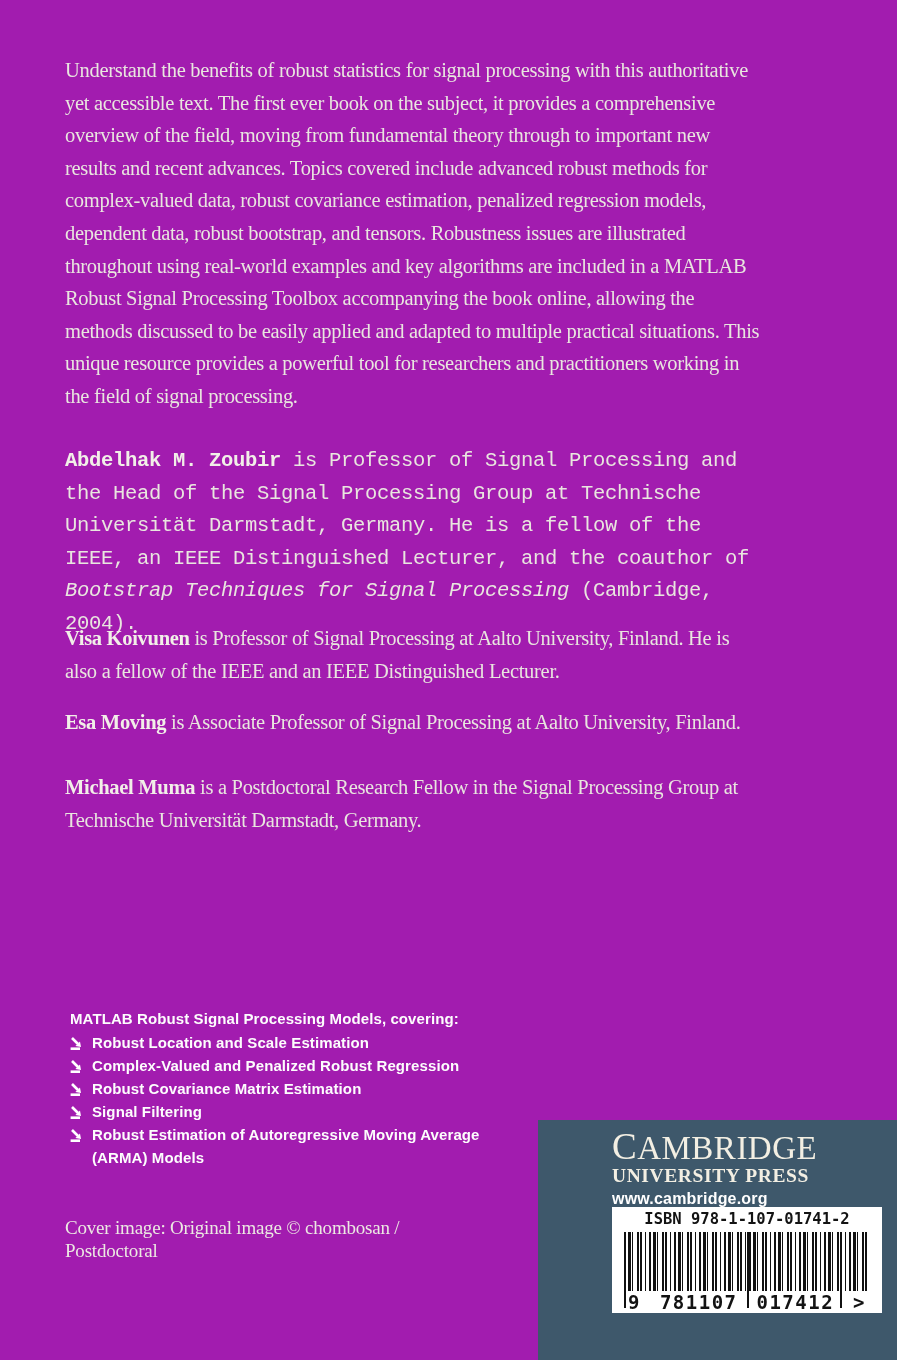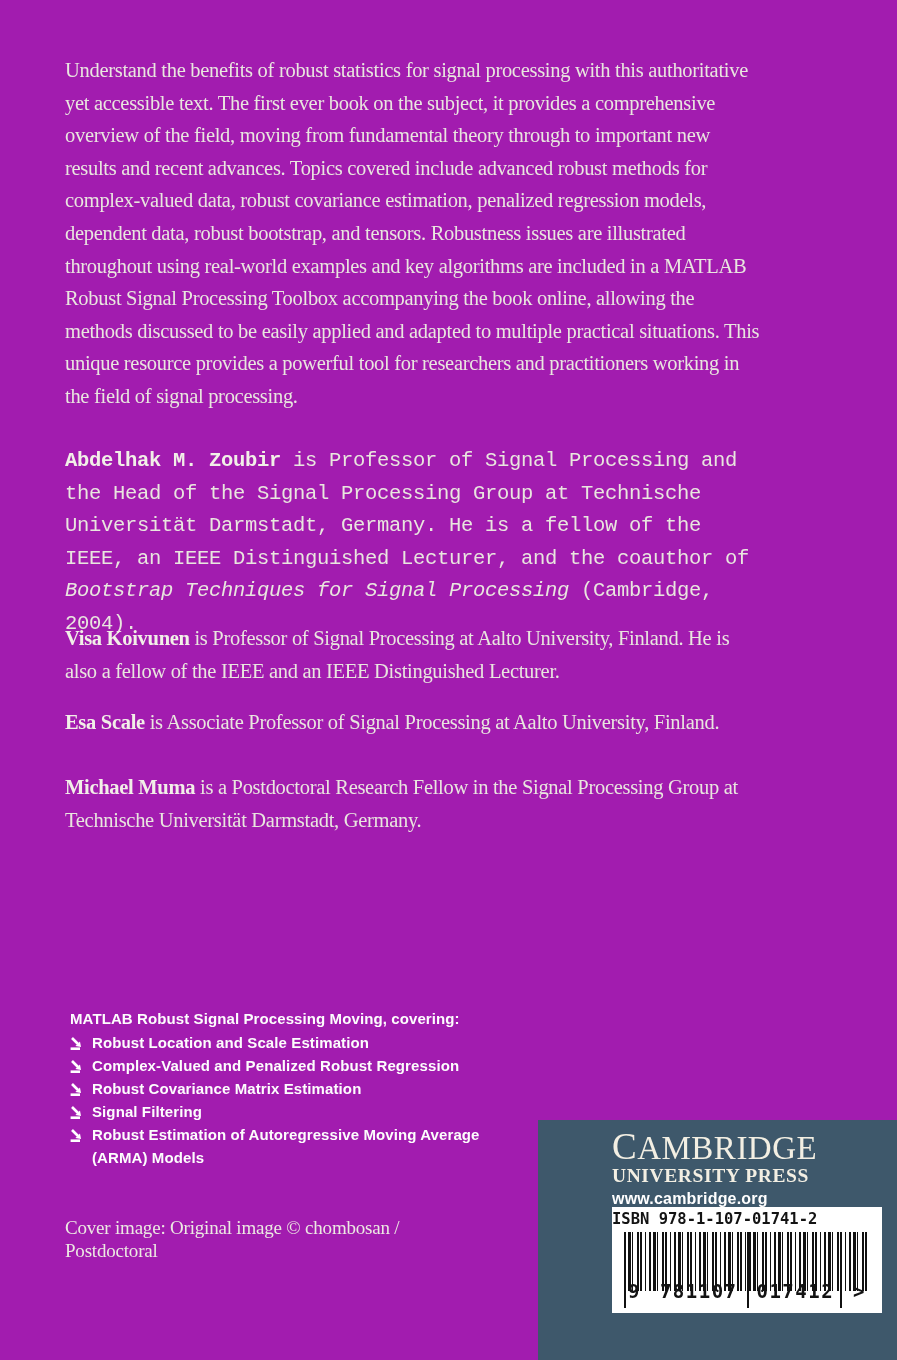--- a/index.html
+++ b/index.html
@@ -71,59 +71,59 @@
   .pub-web {
     font-family:"Liberation Sans", sans-serif; font-weight:700;
     font-size:16px; line-height:18px; margin-top:3px; color:#ffffff; letter-spacing:0.2px;
   }
   .barcode-box {
     position:absolute; left:74px; top:87px; width:270px; height:106px;
     background:#fff; color:#131313;
   }
   .isbn {
     font-family:"DejaVu Sans Mono", monospace; font-weight:700;
-    font-size:15.5px; line-height:21px; text-align:left; letter-spacing:0;
+    font-size:15.5px; line-height:21px; text-align:center; letter-spacing:0;
     padding-top:2px; white-space:nowrap;
   }
   .bars {
     position:absolute; left:12px; right:12px; top:25px; height:59px;
     background:repeating-linear-gradient(90deg,
       #111 0 2px,  #fff 2px 4px,  #111 4px 7px,  #fff 7px 8px,
       #111 8px 9px, #fff 9px 13px, #111 13px 15px, #fff 15px 16px,
       #111 16px 18px, #fff 18px 21px, #111 21px 22px, #fff 22px 25px);
   }
   .guard { position:absolute; top:25px; width:2px; height:76px; background:#111; }
   .guard.g-left   { left:12px; }
   .guard.g-center { left:50%; }
   .guard.g-right  { right:40px; }
   .digits {
-    position:absolute; left:0; right:0; bottom:11px; height:21px;
+    position:absolute; left:0; right:0; bottom:0; height:21px;
     font-family:"DejaVu Sans Mono", monospace; font-weight:700;
     font-size:19px; line-height:21px; text-align:center;
     letter-spacing:1.5px; word-spacing:6px; white-space:nowrap;
   }
 </style>
 </head>
 <body>
 
 <div class="cover">
 
   <p class="desc">Understand the benefits of robust statistics for signal processing with this authoritative yet accessible text. The first ever book on the subject, it provides a comprehensive overview of the field, moving from fundamental theory through to important new results and recent advances. Topics covered include advanced robust methods for complex-valued data, robust covariance estimation, penalized regression models, dependent data, robust bootstrap, and tensors. Robustness issues are illustrated throughout using real-world examples and key algorithms are included in a MATLAB Robust Signal Processing Toolbox accompanying the book online, allowing the methods discussed to be easily applied and adapted to multiple practical situations. This unique resource provides a powerful tool for researchers and practitioners working in the field of signal processing.</p>
 
   <p class="bio bio-1"><strong>Abdelhak M. Zoubir</strong><span> is Professor of Signal Processing and the Head of the Signal Processing Group at Technische Universität Darmstadt, Germany. He is a fellow of the IEEE, an IEEE Distinguished Lecturer, and the coauthor of </span><em>Bootstrap Techniques for Signal Processing</em><span> (Cambridge, 2004).</span></p>
 
   <p class="bio bio-2"><strong>Visa Koivunen</strong><span> is Professor of Signal Processing at Aalto University, Finland. He is also a fellow of the IEEE and an IEEE Distinguished Lecturer.</span></p>
 
-  <p class="bio bio-3"><strong>Esa Scale</strong><span> is Associate Professor of Signal Processing at Aalto University, Finland.</span></p>
+  <p class="bio bio-3"><strong>Esa Moving</strong><span> is Associate Professor of Signal Processing at Aalto University, Finland.</span></p>
 
   <p class="bio bio-4"><strong>Michael Muma</strong><span> is a Postdoctoral Research Fellow in the Signal Processing Group at Technische Universität Darmstadt, Germany.</span></p>
 
 
   <div class="or-list">
-    <p class="or-list-heading">MATLAB Robust Signal Processing Moving, covering:</p>
+    <p class="or-list-heading">MATLAB Robust Signal Processing Models, covering:</p>
     <ul>
       <li>
         <span class="li-icon">
           <svg viewBox="0 0 70 70" xmlns="http://www.w3.org/2000/svg" fill="#ffffff">
             <polygon points="5.4,14.6 14.6,5.4 44.6,35.4 35.4,44.6"></polygon>
             <polygon points="55,55 27,50 50,27"></polygon>
             <rect x="3" y="57" width="47" height="13"></rect>
           </svg>
         </span>
         <span>Robust Location and Scale Estimation</span>

